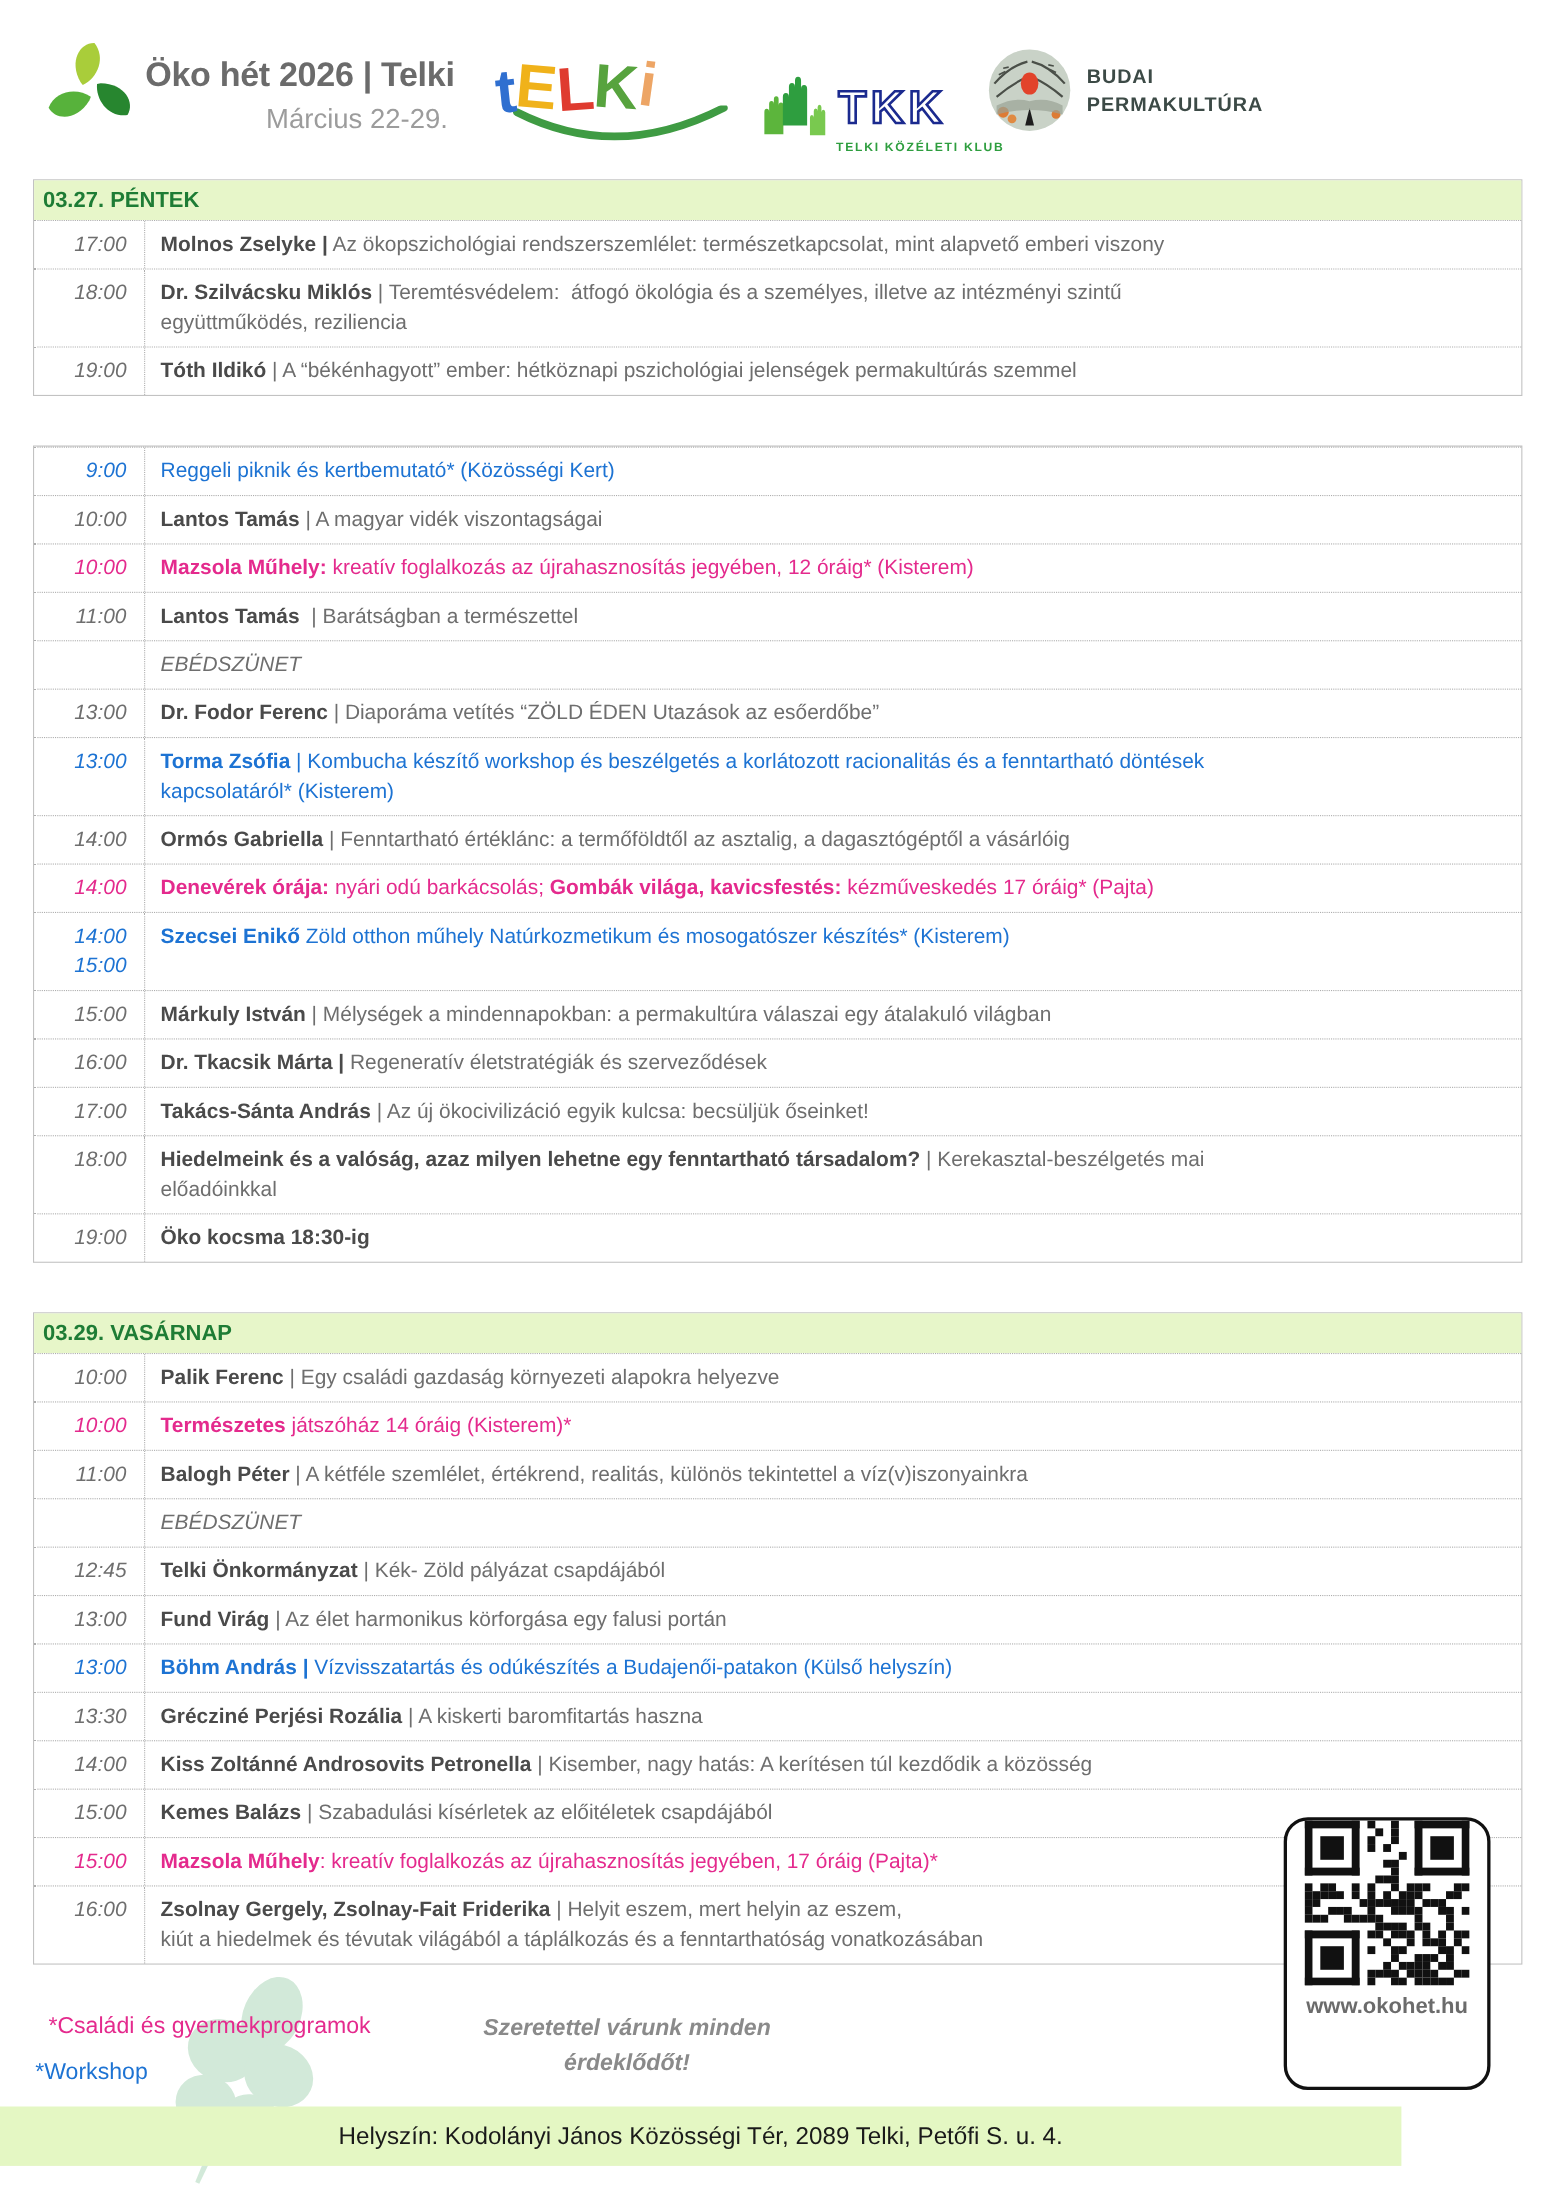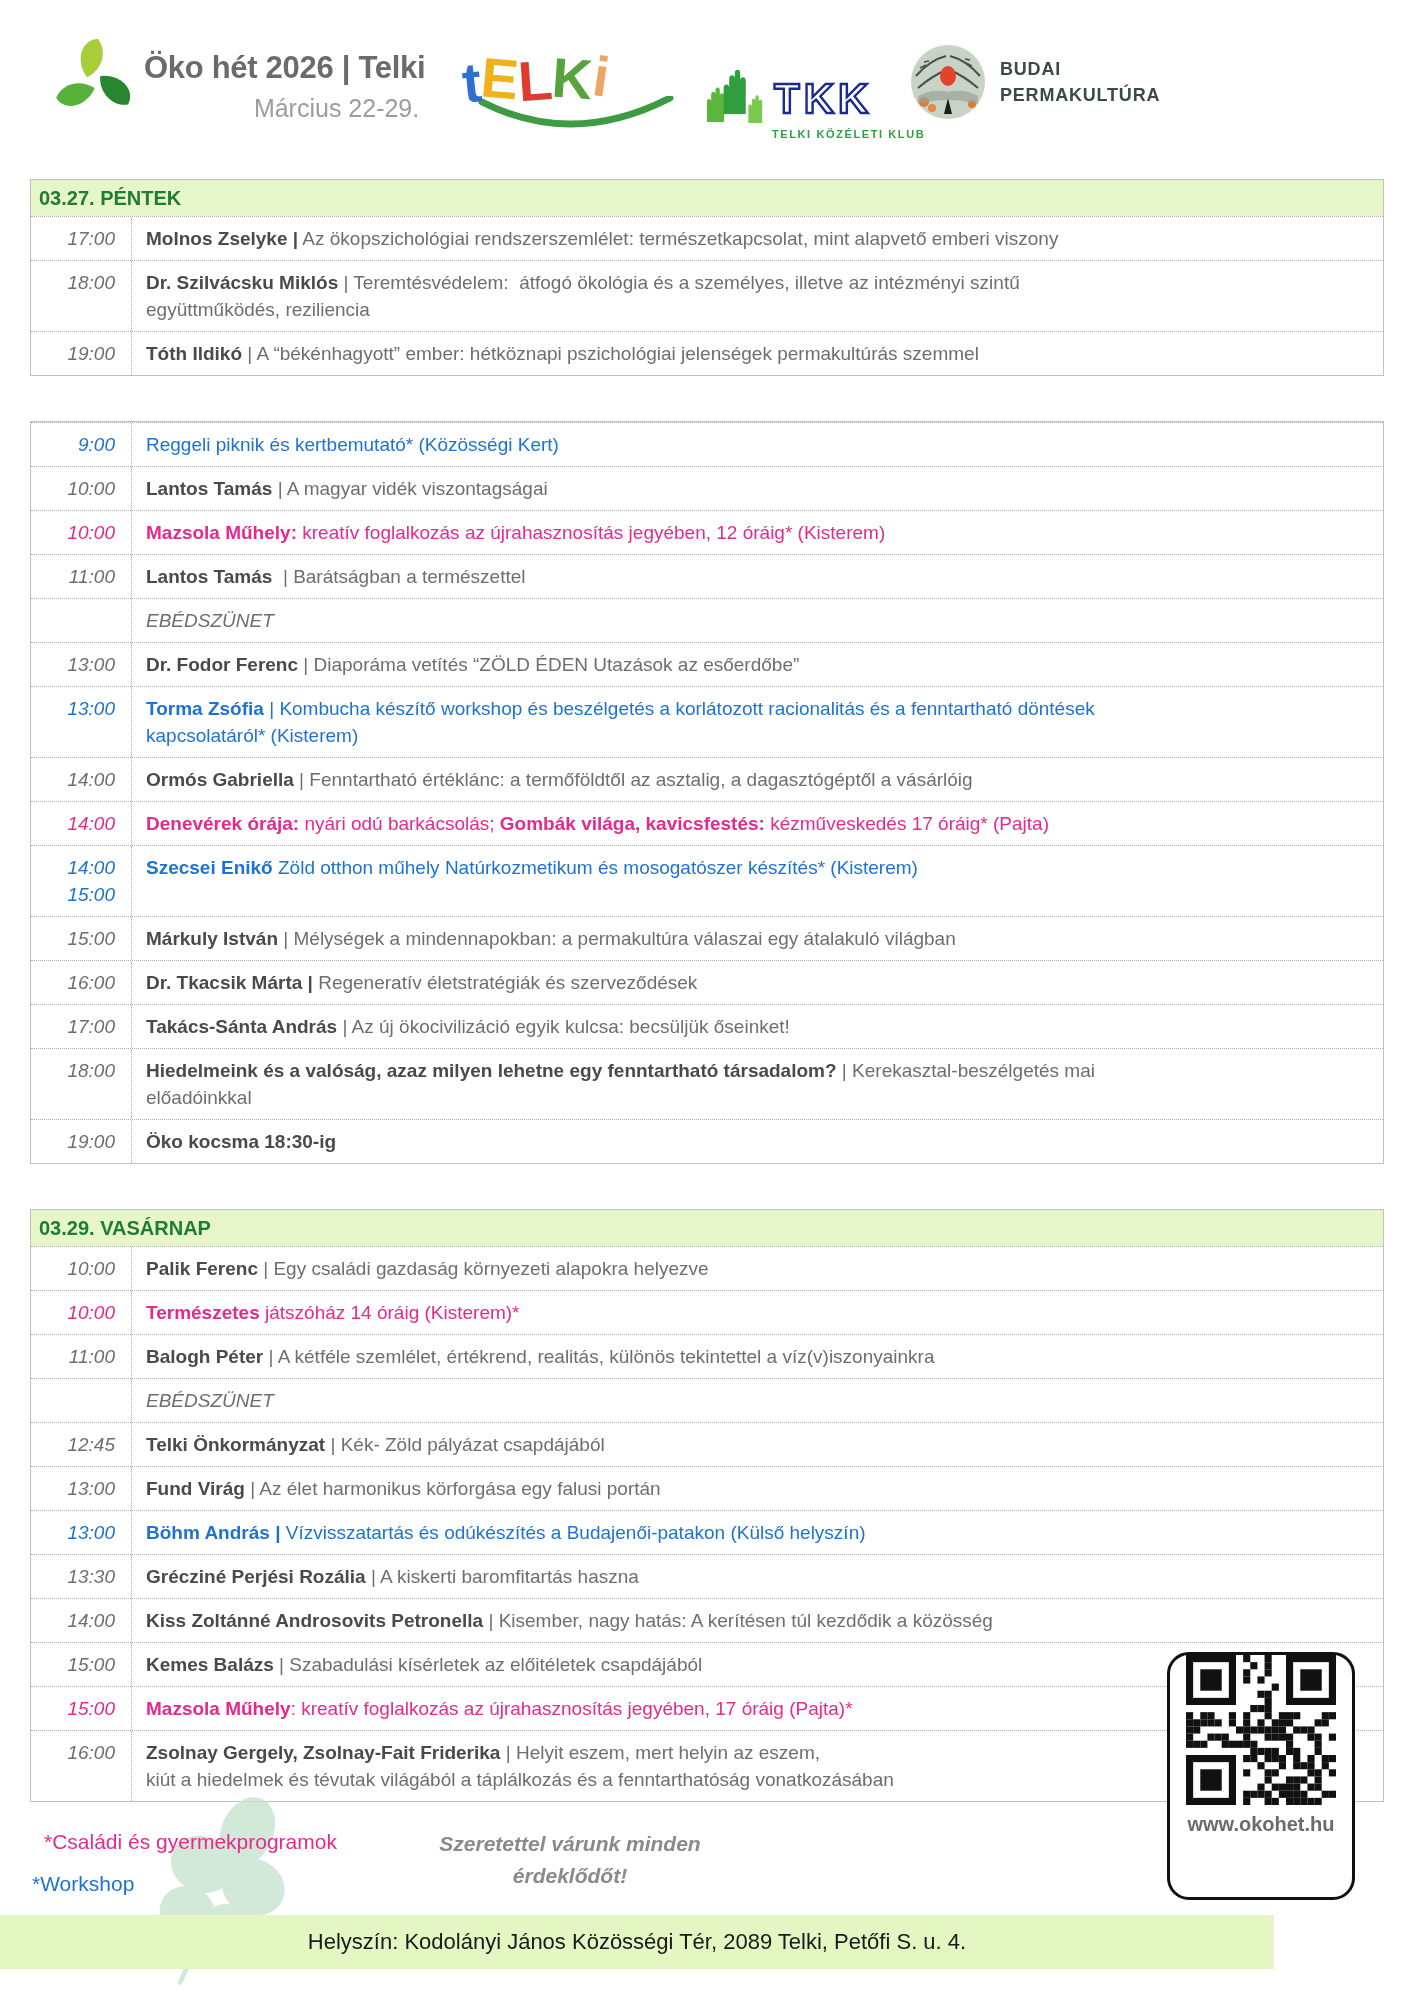--- a/index.html
+++ b/index.html
@@ -1,35 +1,35 @@
 <!DOCTYPE html>
 <html style="--c-header_bg: #e7f6c9; --c-green: #1e7c35; --c-blue: #1d73d3; --c-pink: #e42a8d; --c-band_bg: #e4f7c3;"><head>
 <meta charset="utf-8">
 <style>
   html,body{margin:0;padding:0;}
   body{
     width:1414px;height:2000px;position:relative;background:#fff;
     font-family:"Liberation Sans",sans-serif;overflow:hidden;
   }
   
-  .hdr{position:absolute;top:0;left:0;width:1338px;height:160px;margin-left:12px;}
+  .hdr{position:absolute;top:0;left:0;width:1338px;height:160px;}
   .eco-logo{position:absolute;left:40px;top:36px;width:84px;height:84px;}
   .title-block{position:absolute;left:132px;top:50px;}
   .page-title{font-size:31px;font-weight:700;color:#6b6b6b;letter-spacing:-0.3px;}
   .page-subtitle{font-size:25px;color:#9c9c9c;text-align:right;margin-top:8px;padding-right:6px;}
   .logo-telki{position:absolute;left:450px;top:44px;width:210px;height:90px;}
   .logo-telki .lt{display:inline-block;font-size:56px;font-weight:800;line-height:70px;}
   .telki-swoosh{position:absolute;left:16px;top:52px;}
   .logo-tkk{position:absolute;left:692px;top:64px;display:flex;align-items:flex-end;}
   .tkk-text{margin-left:6px;}
   .tkk-label{font-size:11px;font-weight:700;color:#2e9e3f;letter-spacing:1.6px;margin-top:2px;}
   .logo-budai{position:absolute;left:898px;top:44px;display:flex;align-items:center;}
   .budai-text{margin-left:14px;font-size:18px;font-weight:700;color:#3c4a46;letter-spacing:0.8px;line-height:26px;}
   
-  .schedule{position:absolute;left:30px;top:163px;width:1354px;margin-top:16px;}
+  .schedule{position:absolute;left:30px;top:163px;width:1354px;}
   .day-table{border:1px solid #c2c2c2;margin-bottom:45px;background:#fff;}
   .day-header{
     background:var(--c-header_bg,#e7f6c9);color:var(--c-green,#1e7c35);
     font-weight:700;font-size:20px;padding:6px 8px;line-height:24px;
   }
   .row{display:flex;border-top:1px dotted #adadad;}
   .time{
     flex:0 0 100px;width:100px;box-sizing:border-box;text-align:right;
     padding:8px 16px 8px 0;font-style:italic;font-size:19px;line-height:27px;
     color:#6e6e6e;white-space:pre-line;

